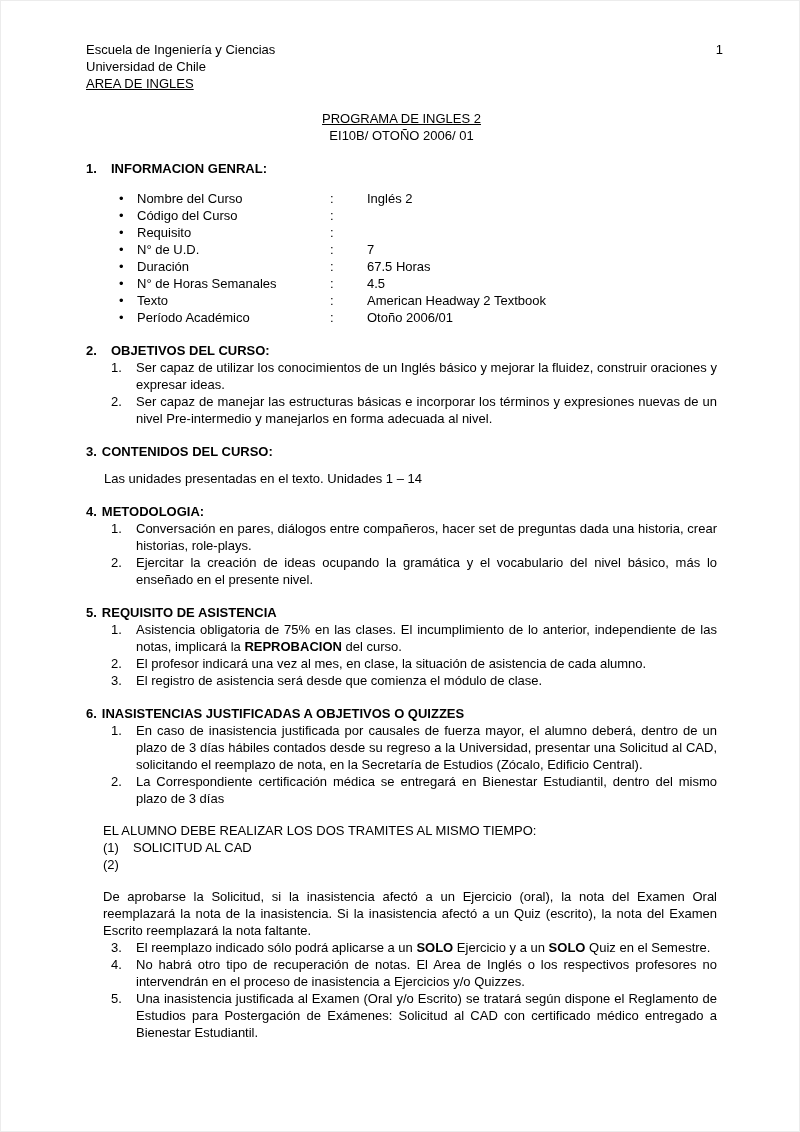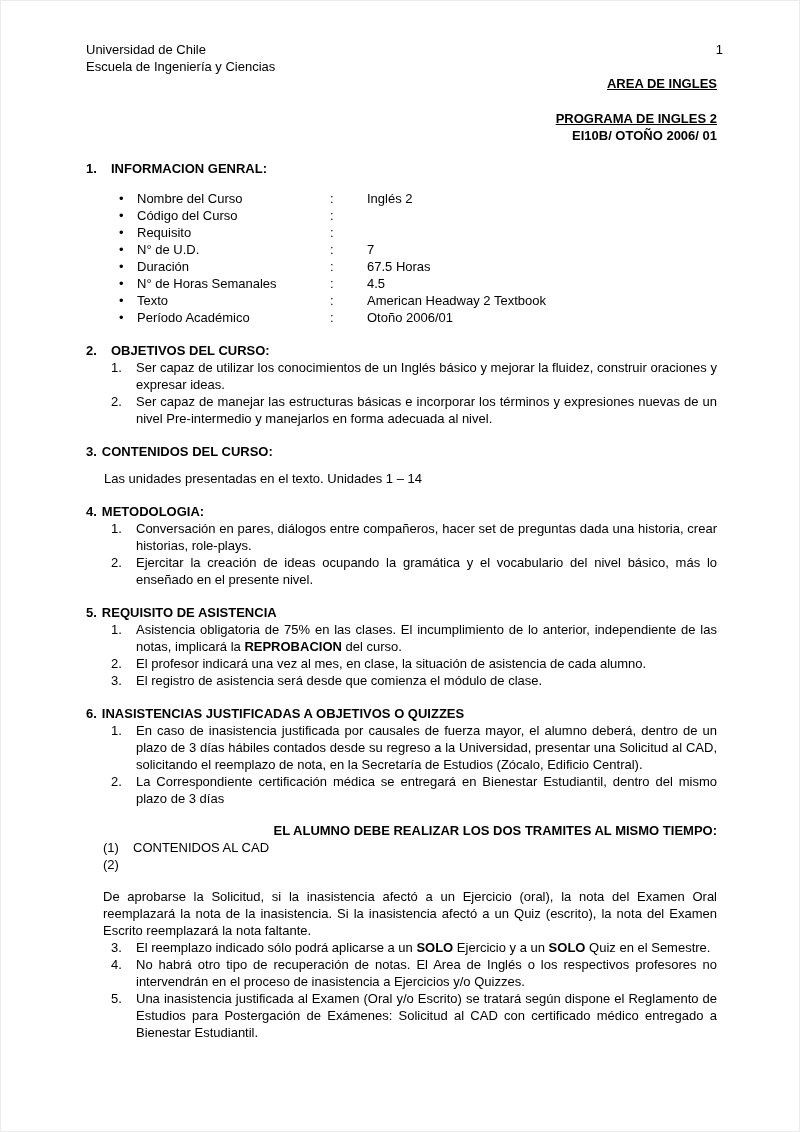--- a/index.html
+++ b/index.html
@@ -14,21 +14,21 @@
     color: #000000;
     font-size: 13px;
     line-height: 17px;
     padding: 40px 82px 30px 85px;
     position: relative;
     border: 1px solid #ececec;
   }
 
   .page-number { position: absolute; top: 40px; right: 76px; }
 
-  .bold { font-weight: bold; text-align: right; }
+  .bold { font-weight: normal; }
   .ul { text-decoration: underline; }
 
   .title-block { text-align: center; margin-top: 18px; }
 
   .sec { margin-top: 16px; }
 
   .sec-head { display: flex; font-weight: bold; }
   .sec-head .n { flex: 0 0 25px; }
   .sec-head.inline .n { flex: 0 0 auto; margin-right: 5px; }
 
@@ -50,22 +50,22 @@
   .tramite .n { flex: 0 0 30px; }
 </style>
 </head>
 <body>
 
 <div class="page">
 
   <div class="page-number">1</div>
 
   <div class="header">
+    <div>Escuela de Ingeniería y Ciencias</div>
     <div>Universidad de Chile</div>
-    <div>Escuela de Ingeniería y Ciencias</div>
     <div class="bold ul">AREA DE INGLES</div>
   </div>
 
   <div class="title-block">
     <div class="bold ul">PROGRAMA DE INGLES 2</div>
     <div class="bold">EI10B/ OTOÑO 2006/ 01</div>
   </div>
 
   <div class="sec">
     <div class="sec-head">
@@ -198,21 +198,21 @@
       <div class="item">
         <span class="n">2.</span>
         <span class="t"><span>La Correspondiente certificación médica se entregará en Bienestar Estudiantil, dentro del mismo plazo de 3 días</span></span>
       </div>
     </div>
 
     <div class="sub gap bold">EL ALUMNO DEBE REALIZAR LOS DOS TRAMITES AL MISMO TIEMPO:</div>
     <div class="sub">
       <div class="tramite">
         <span class="n">(1)</span>
-        <span>CONTENIDOS AL CAD</span>
+        <span>SOLICITUD AL CAD</span>
       </div>
       <div class="tramite">
         <span class="n">(2)</span>
       </div>
     </div>
 
     <div class="sub gap para">De aprobarse la Solicitud, si la inasistencia afectó a un Ejercicio (oral), la nota del Examen Oral reemplazará la nota de la inasistencia. Si la inasistencia afectó a un Quiz (escrito), la nota del Examen Escrito reemplazará la nota faltante.</div>
 
     <div class="items">
       <div class="item">

